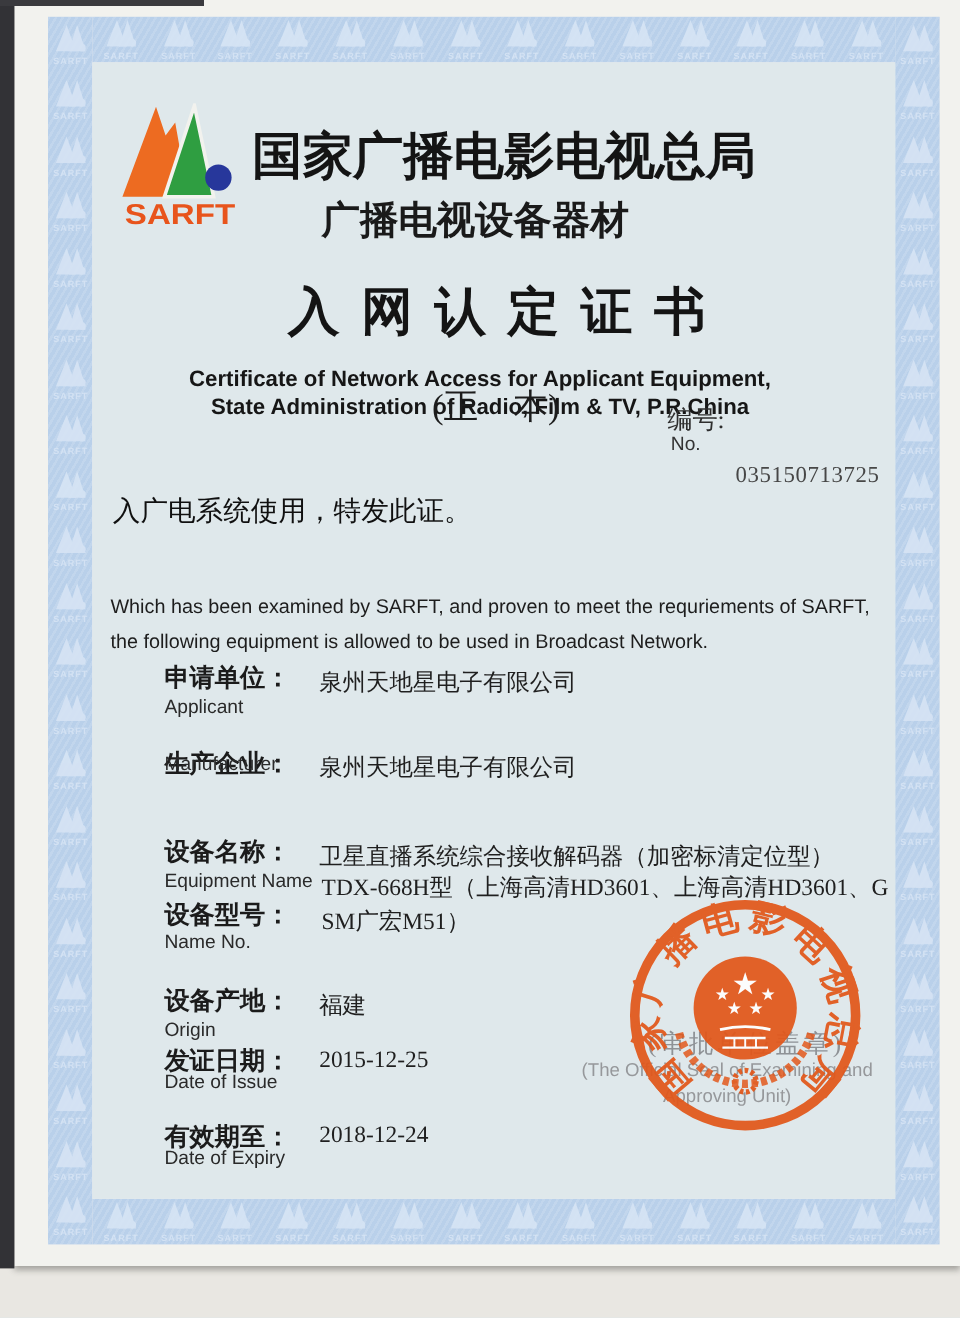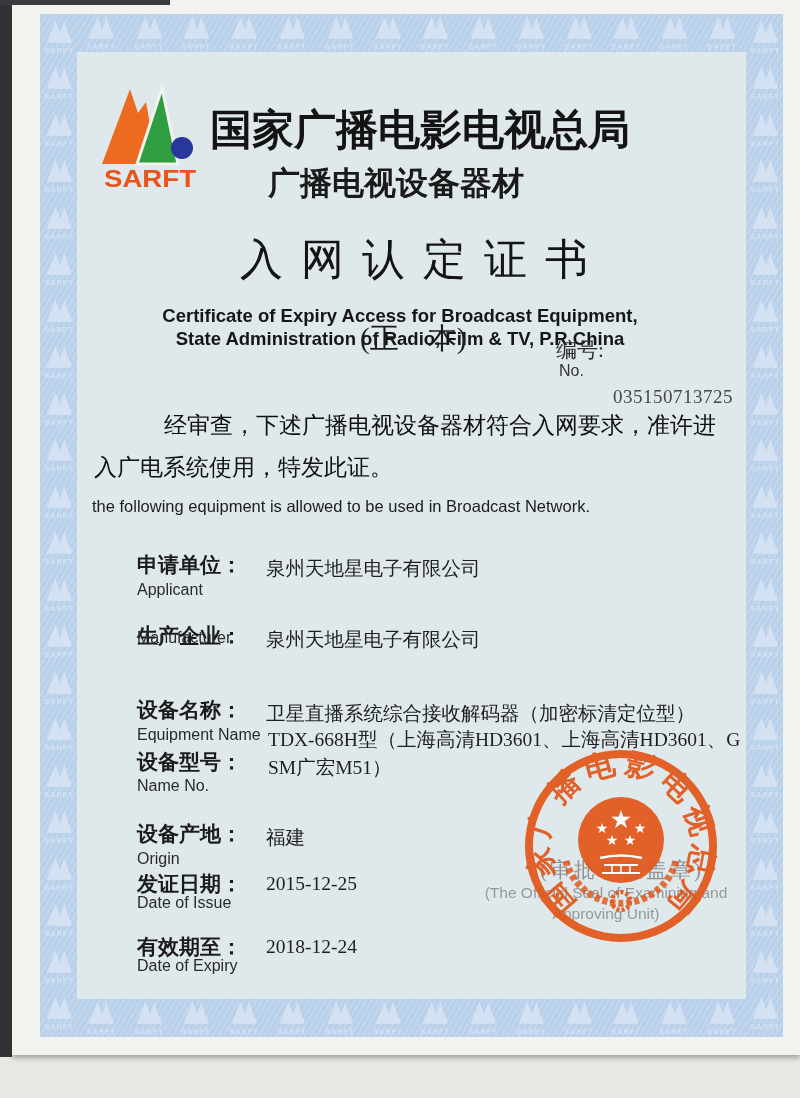--- a/index.html
+++ b/index.html
@@ -14,21 +14,21 @@
   .inner{left:77px;top:52px;width:669px;height:947px;background:#dfe8eb;}
   .band{position:absolute;background:#b9d0ea;background-image:repeating-linear-gradient(120deg,rgba(255,255,255,.13) 0 2px,rgba(255,255,255,0) 2px 5px);display:flex;overflow:hidden;}
   .band-top{left:77px;top:14px;width:669px;height:38px;flex-direction:row;justify-content:space-around;align-items:center;}
   .band-bottom{left:77px;top:999px;width:669px;height:38px;flex-direction:row;justify-content:space-around;align-items:center;}
   .band-left{left:40px;top:14px;width:37px;height:1023px;flex-direction:column;justify-content:space-around;align-items:center;}
   .band-right{left:746px;top:14px;width:37px;height:1023px;flex-direction:column;justify-content:space-around;align-items:center;}
   
   .logo{left:100px;top:86px;width:100px;height:104px;}
   .title1{left:210px;top:102px;font-size:42px;font-weight:bold;color:#141414;letter-spacing:0px;white-space:nowrap;}
   .title2{left:268px;top:162px;font-size:32px;font-weight:600;color:#1a1a1a;white-space:nowrap;}
-  .title3{left:240px;top:231px;font-size:43px;font-weight:normal;color:#141414;letter-spacing:18px;white-space:nowrap;}
+  .title3{left:240px;top:231px;font-size:43px;font-weight:bold;color:#141414;letter-spacing:18px;white-space:nowrap;}
   .entitle{left:50%;transform:translateX(-50%);font-size:18.5px;font-weight:bold;color:#161616;white-space:nowrap;}
   .entitle1{top:305px;}
   .entitle2{top:328px;}
   .zhengben{left:360px;top:319px;font-size:29px;color:#1c1c1c;font-family:"Liberation Serif",serif;white-space:nowrap;}
   .serial-label{left:556px;top:336px;font-size:21px;font-family:"Liberation Serif",serif;color:#2e2e2e;}
   .serial-number{left:613px;top:340px;font-size:19px;letter-spacing:.5px;font-family:"Liberation Serif",serif;color:#474747;margin-top:46px;}
   .serial-no{left:559px;top:362px;font-size:16px;color:#333;}
   
   .st-cn{left:94px;top:405px;width:645px;font-size:23px;line-height:42px;color:#101010;font-family:"Liberation Serif",serif;}
   .st-cn .indent{padding-left:70px;}
@@ -643,33 +643,33 @@
   <svg class="abs logo" viewBox="0 0 100 104">
     <polygon points="2,78 30,3 38,27 46,16 57,78" fill="#ed6b21"></polygon>
     <polygon points="37,78 62,2 78,78" stroke="#f2f2ee" stroke-width="3" fill="#2f9e41"></polygon>
     <circle cx="82" cy="62" r="11" fill="#27379b"></circle>
     <text x="50" y="101" text-anchor="middle" font-size="24" font-weight="bold" font-family="Liberation Sans, sans-serif" textLength="92" lengthAdjust="spacingAndGlyphs" fill="#e8541c">SARFT</text>
   </svg>
 
   <div class="abs title1">国家广播电影电视总局</div>
   <div class="abs title2">广播电视设备器材</div>
   <div class="abs title3">入网认定证书</div>
-  <div class="abs entitle entitle1">Certificate of Expiry Access for Broadcast Equipment,</div>
+  <div class="abs entitle entitle1">Certificate of Network Access for Applicant Equipment,</div>
   <div class="abs entitle entitle2">State Administration of Radio, Film &amp; TV, P.R.China</div>
 
   <div class="abs zhengben">(正　本)</div>
   <div class="abs serial-label">编号:</div>
   <div class="abs serial-number">035150713725</div>
   <div class="abs serial-no">No.</div>
 
   <div class="abs st-cn">
-    <div class="indent">经审查，下述广播电视设备器材符合入网要求，准许进</div>
     <div>入广电系统使用，特发此证。</div>
   </div>
   <div class="abs st-en">
+    <div>Which has been examined by SARFT, and proven to meet the requriements of SARFT,</div>
     <div>the following equipment is allowed to be used in Broadcast Network.</div>
   </div>
 
   <div class="abs lab" style="top:551px">申请单位：</div>
   <div class="abs lab-en" style="top:581px">Applicant</div>
   <div class="abs val" style="top:555px">泉州天地星电子有限公司</div>
 
   <div class="abs lab" style="top:622px">生产企业：</div>
   <div class="abs lab-en" style="top:629px">Manufacturer</div>
   <div class="abs val" style="top:626px">泉州天地星电子有限公司</div>

